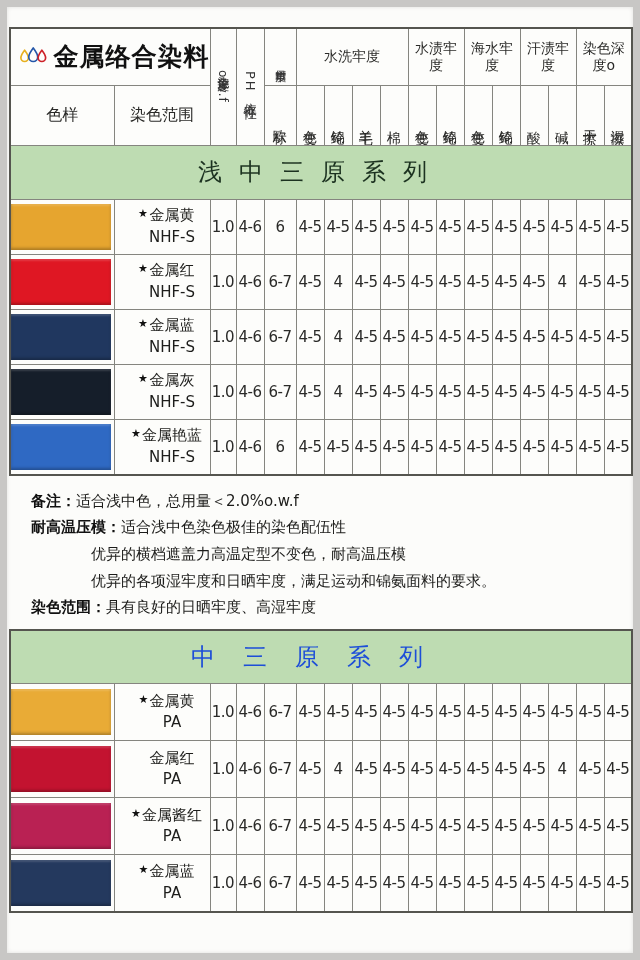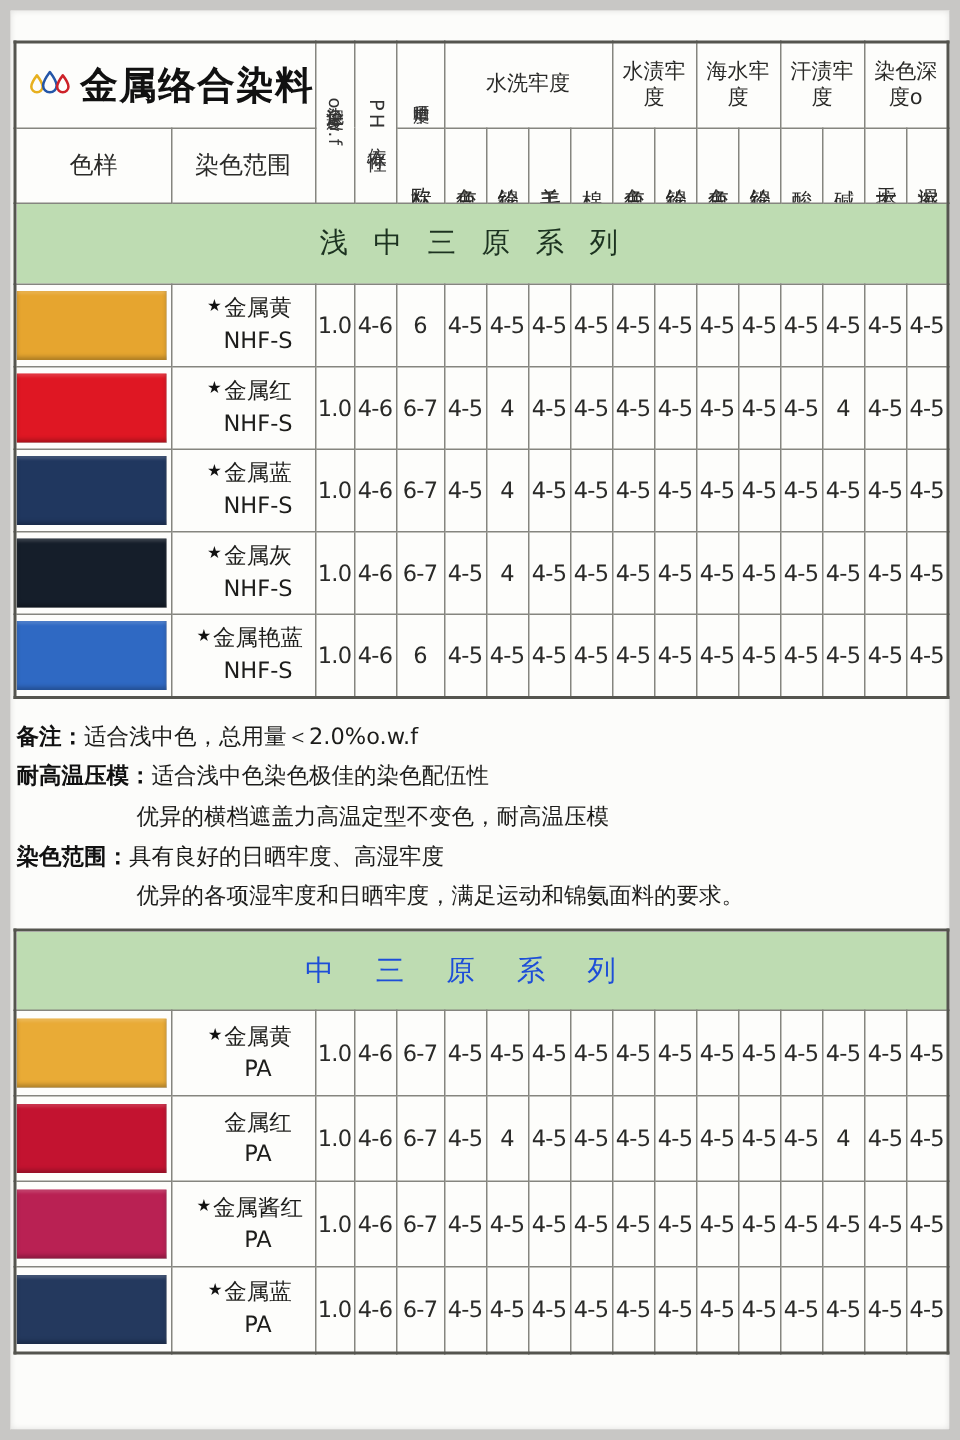--- a/index.html
+++ b/index.html
@@ -22,54 +22,54 @@
     border:2px solid #55554f;
     background:#fdfdfb;
   }
   table.dyetable td,table.dyetable th{
     border:1px solid #85857f;
     padding:0;vertical-align:middle;text-align:center;
     font-weight:normal;color:#2a2a28;
     overflow:hidden;
   }
   tr.hrow1{height:57px;}
-  tr.hrow2{height:50px;}
+  tr.hrow2{height:60px;}
   tr.banner-row{height:54px;}
   tbody.rows0 tr{height:55px;}
   tbody.rows1 tr{height:57px;}
 
   .logo-cell{padding:0 2px;}
   .logo-wrap{display:flex;align-items:center;justify-content:flex-start;padding-left:8px;gap:6px;}
   .brand-title{font-size:25px;font-weight:bold;color:#111;letter-spacing:1px;white-space:nowrap;}
 
   .v{writing-mode:vertical-rl;display:inline-block;line-height:1.05;}
   .v-mixed{text-orientation:mixed;font-size:12px;letter-spacing:1px;color:#333;}
   .v-ph{text-orientation:mixed;font-size:13px;letter-spacing:2px;color:#333;}
   .v-sun{text-orientation:upright;font-size:11px;letter-spacing:0;color:#333;}
   .v-sub{text-orientation:upright;font-size:14px;letter-spacing:1px;color:#2a2a28;}
   .grp{font-size:14px;line-height:1.2;color:#2a2a28;}
   .hdr-plain{font-size:16px;color:#2a2a28;}
 
   .banner-cell{
-    text-align:center;font-size:19px;font-weight:bold;color:#1c3220;
+    text-align:center;font-size:24px;font-weight:bold;color:#1c3220;
   }
   .ls1{letter-spacing:17px;padding-left:17px;}
   .ls2{letter-spacing:28px;padding-left:28px;}
 
   .cell-swatch{padding:4px 3px 4px 0 !important;}
   .swatch{width:100%;height:46px;box-shadow:inset 0 -2px 3px rgba(0,0,0,.25), inset 0 2px 2px rgba(255,255,255,.15);}
   .cell-name{text-align:center;padding-left:8px !important;}
   .star{display:inline-block;width:12px;font-size:11px;vertical-align:top;position:relative;top:2px;color:#111;}
   .dyename{display:inline-block;font-size:15px;line-height:1.45;color:#1d1d1b;vertical-align:middle;}
   .cell-val{font-size:15px;color:#1d1d1b;letter-spacing:-0.5px;}
 
   .notes{margin:12px 0 0 2px;width:618px;}
   .note-line{font-size:15px;line-height:1.78;color:#1c1c1a;}
   .note-line.indent{padding-left:80px;}
-  .note-label{font-weight:bold;color:#111;}
+  .note-label{font-weight:bold;color:#111;margin-left:20px;}
 
   .gap{height:8px;}
 </style>
 </head>
 <body>
 
 <div class="page">
   <div class="sheet">
 
     <table class="dyetable">
@@ -250,22 +250,22 @@
             <td class="cell-val">4-5</td>
             <td class="cell-val">4-5</td>
           </tr>
         </tbody>
     </table>
 
     <div class="notes">
         <div class="note-line"><span class="note-label">备注：</span>适合浅中色，总用量＜2.0%o.w.f</div>
         <div class="note-line"><span class="note-label">耐高温压模：</span>适合浅中色染色极佳的染色配伍性</div>
         <div class="note-line indent">优异的横档遮盖力高温定型不变色，耐高温压模</div>
+        <div class="note-line indent">优异的各项湿牢度和日晒牢度，满足运动和锦氨面料的要求。</div>
         <div class="note-line"><span class="note-label">染色范围：</span>具有良好的日晒牢度、高湿牢度</div>
-        <div class="note-line indent">优异的各项湿牢度和日晒牢度，满足运动和锦氨面料的要求。</div>
       </div>
 
     <div class="gap"></div>
 
     <table class="dyetable">
       <colgroup>
         <col style="width:104px">
           <col style="width:96px">
           <col style="width:26px">
           <col style="width:28px">

